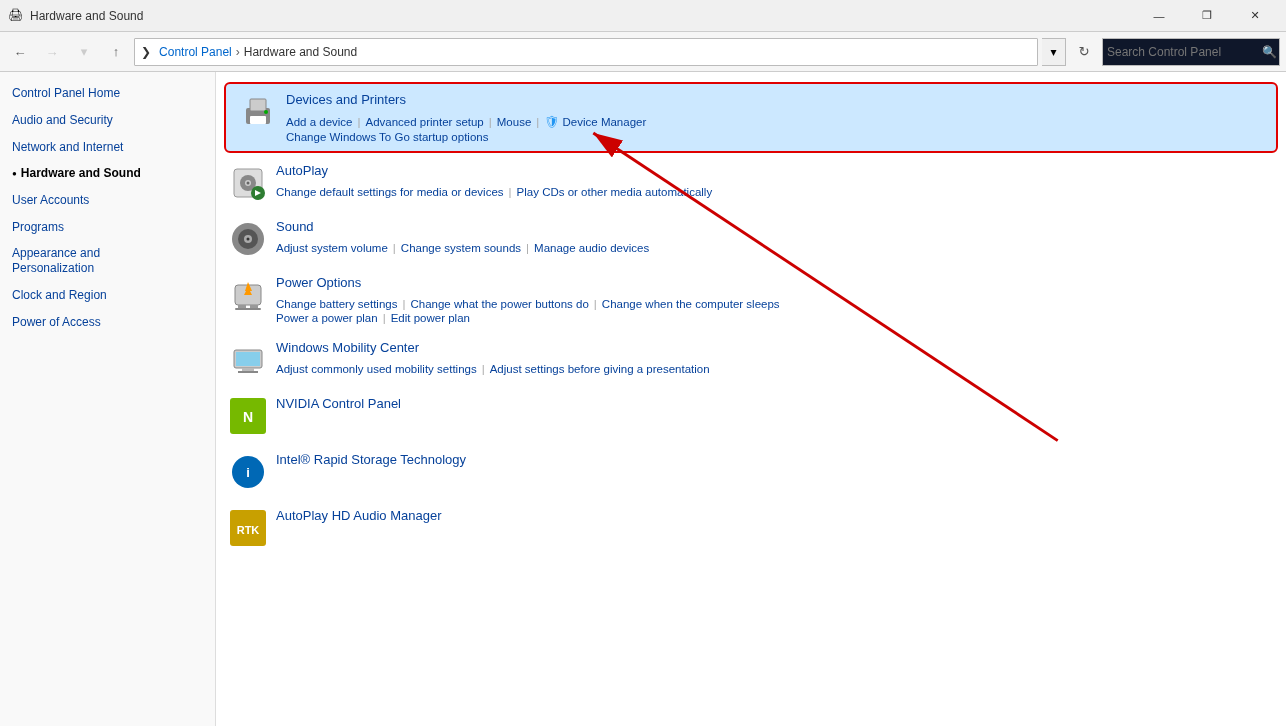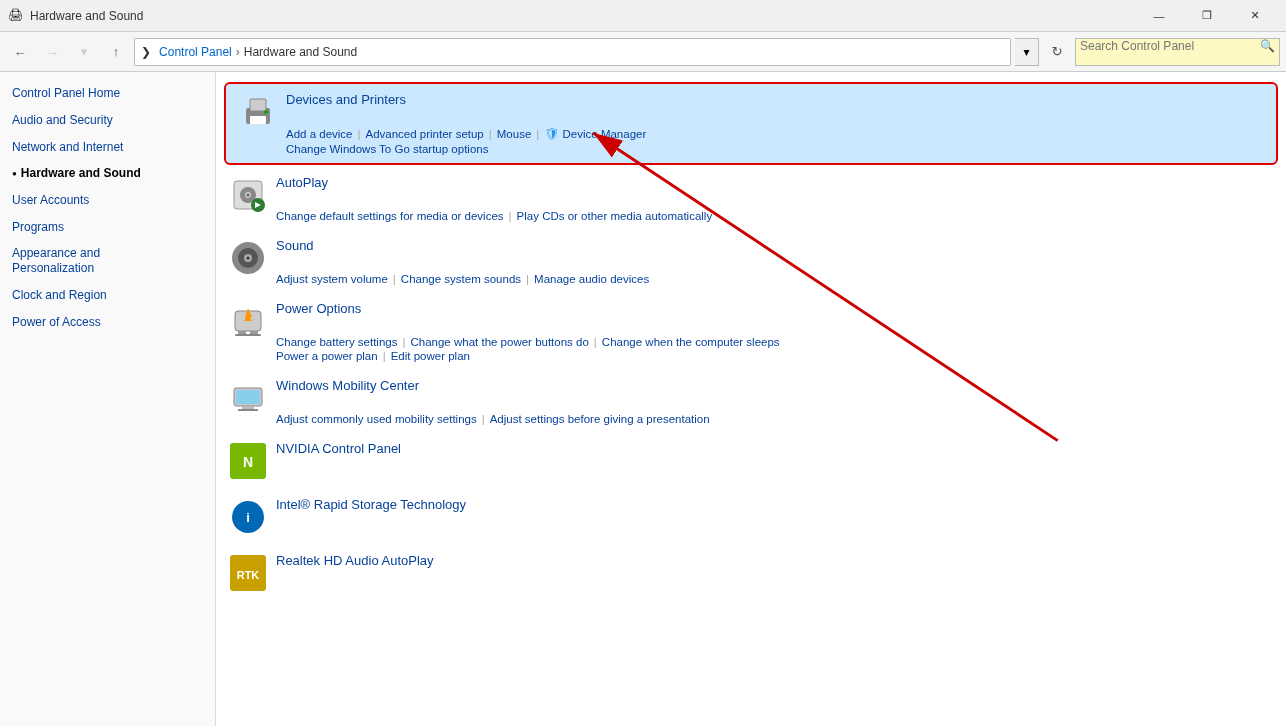--- a/index.html
+++ b/index.html
@@ -52,24 +52,24 @@
       padding: 0 6px;
       font-size: 12px;
       color: #333;
       border-radius: 1px;
     }
     .address-path .path-sep { color: #666; margin: 0 4px; }
     .address-path .path-link { color: #0066cc; cursor: pointer; }
     .address-dropdown { width: 24px; height: 28px; border: 1px solid #bbb; border-left: none; background: #f0f0f0; display: flex; align-items: center; justify-content: center; cursor: pointer; }
     .refresh-btn { width: 28px; height: 28px; display: flex; align-items: center; justify-content: center; cursor: pointer; background: transparent; border: none; color: #555; }
     .search-box {
-      width: 205px; height: 28px;
+      width: 178px; height: 28px;
       border: 1px solid #bbb;
-      display: flex; align-items: flex-start;
-      background: #fef9c3;
+      display: flex; align-items: center;
+      background: #0f172a;
       padding: 0 4px;
     }
     .search-box input {
       flex: 1; border: none; outline: none; font-size: 12px; color: #666; background: transparent;
     }
     .search-icon { color: #888; font-size: 12px; }
 
     
     .main-layout {
       display: flex;
@@ -133,21 +133,21 @@
     .item-title {
       font-size: 13px;
       color: #06419a;
       cursor: pointer;
       font-weight: normal;
     }
     .item-links {
       display: flex;
       flex-wrap: wrap;
       gap: 2px;
-      margin-top: 20px;
+      margin-top: 8px;
       align-items: center;
       font-size: 11.5px;
     }
     .item-link {
       color: #06419a;
       cursor: pointer;
     }
     .item-link.with-icon { display: flex; align-items: center; gap: 3px; }
     .item-separator { color: #aaa; margin: 0 3px; }
     .item-sub-links {
@@ -379,18 +379,18 @@
     </div>
 
     <div class="section-item">
       <div class="item-icon">
         <svg width="36" height="36" viewBox="0 0 36 36">
           <rect width="36" height="36" rx="3" fill="#c8a000"></rect>
           <text x="18" y="24" text-anchor="middle" font-size="11" font-weight="bold" fill="#fff">RTK</text>
         </svg>
       </div>
       <div class="item-content">
-        <div class="item-title">Realtek HD Audio AutoPlay</div>
+        <div class="item-title">AutoPlay HD Audio Manager</div>
       </div>
     </div>
 
   </div>
 </div>
 
 </body></html>

